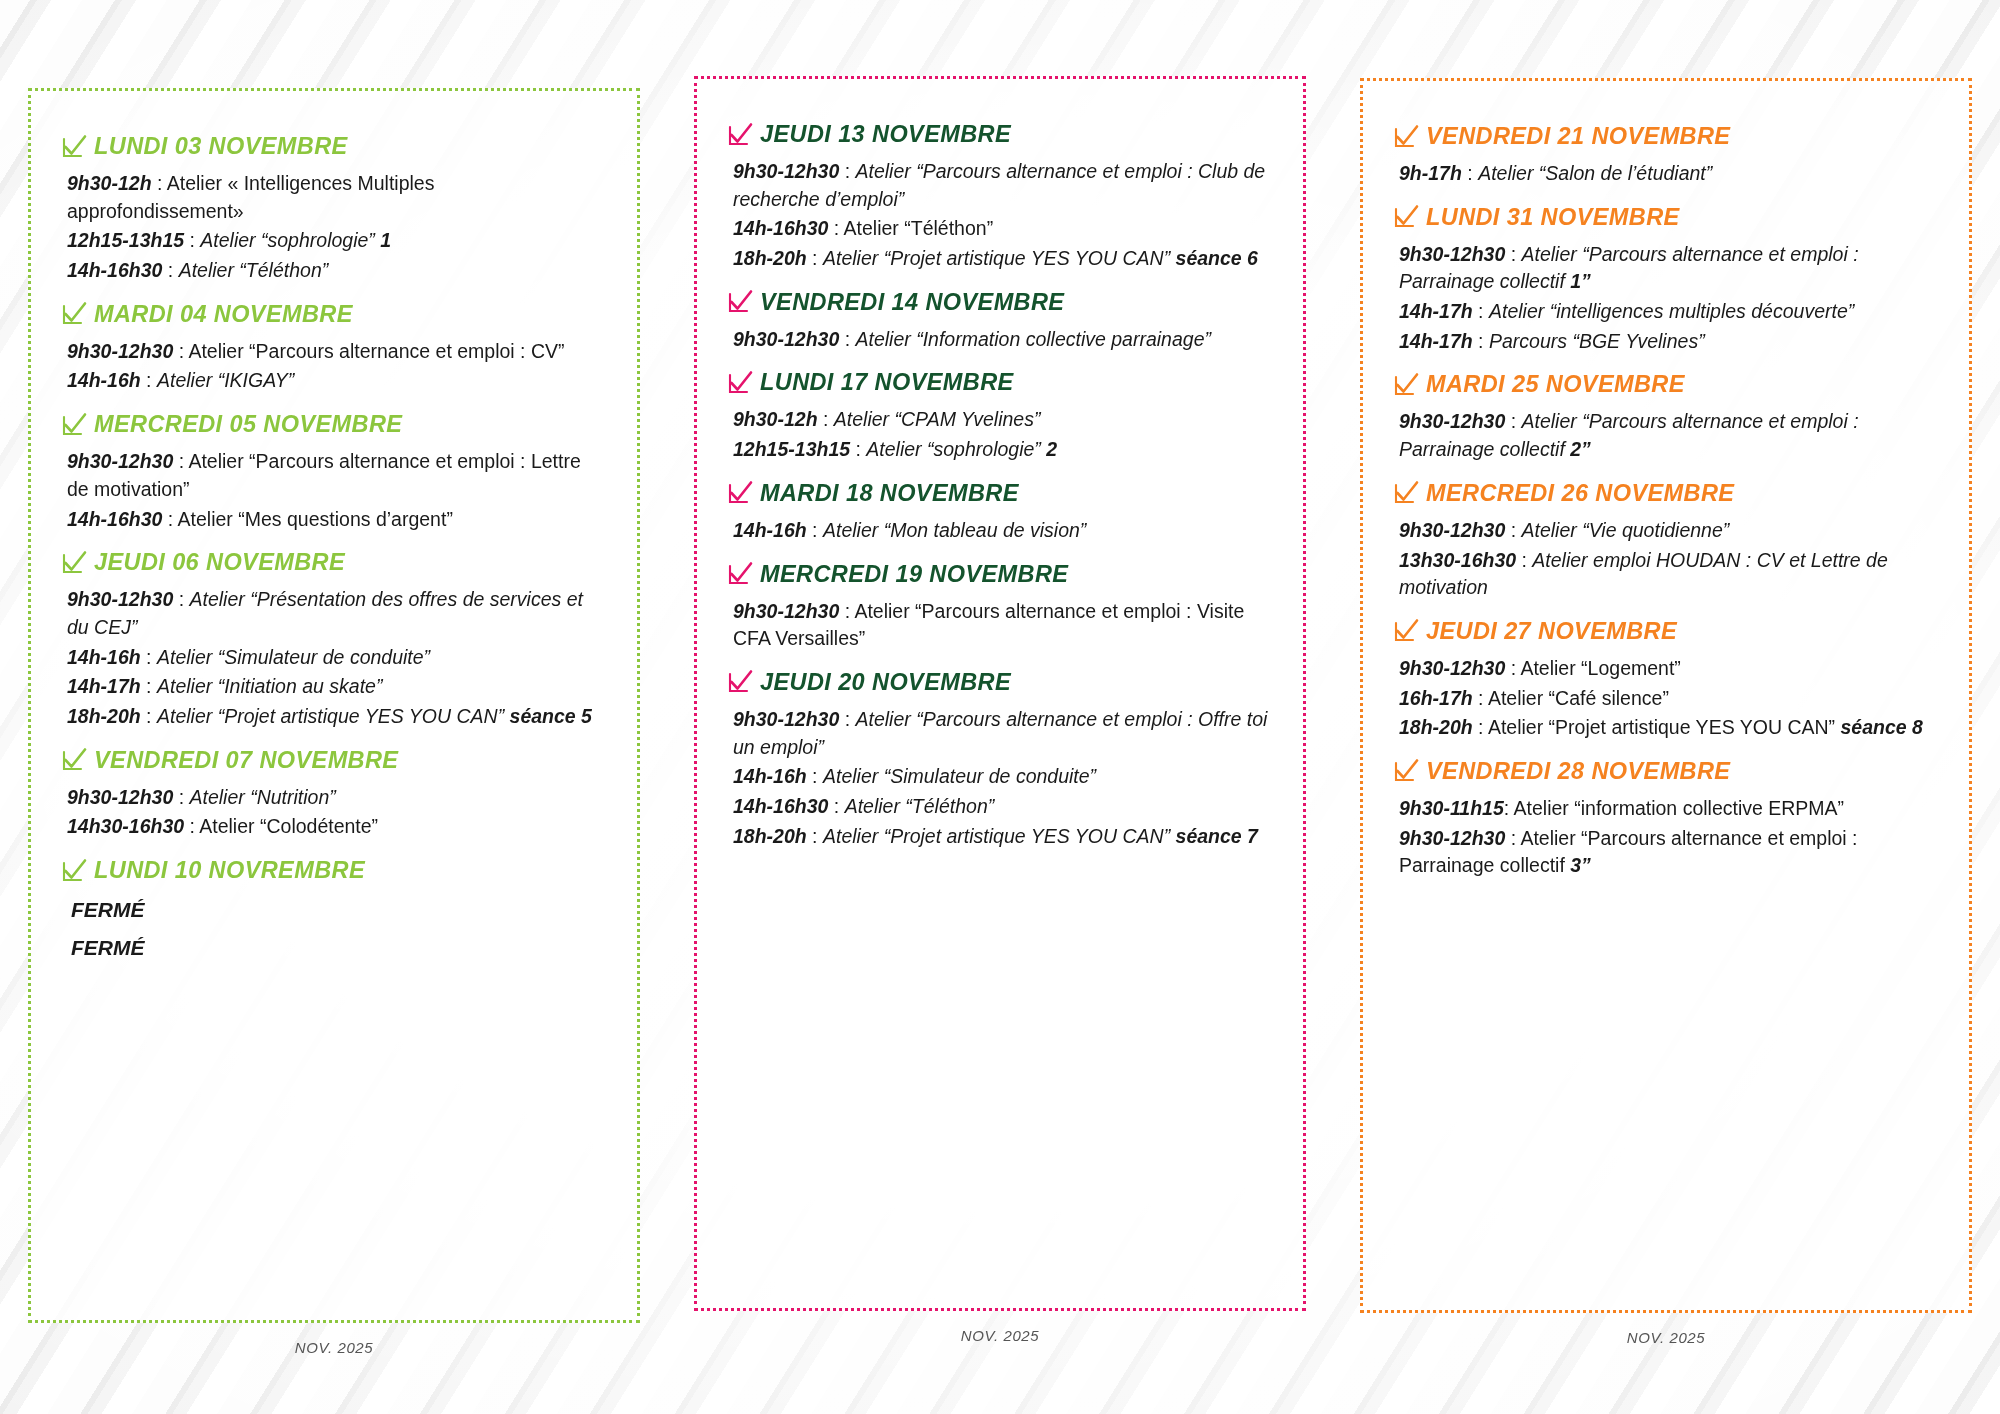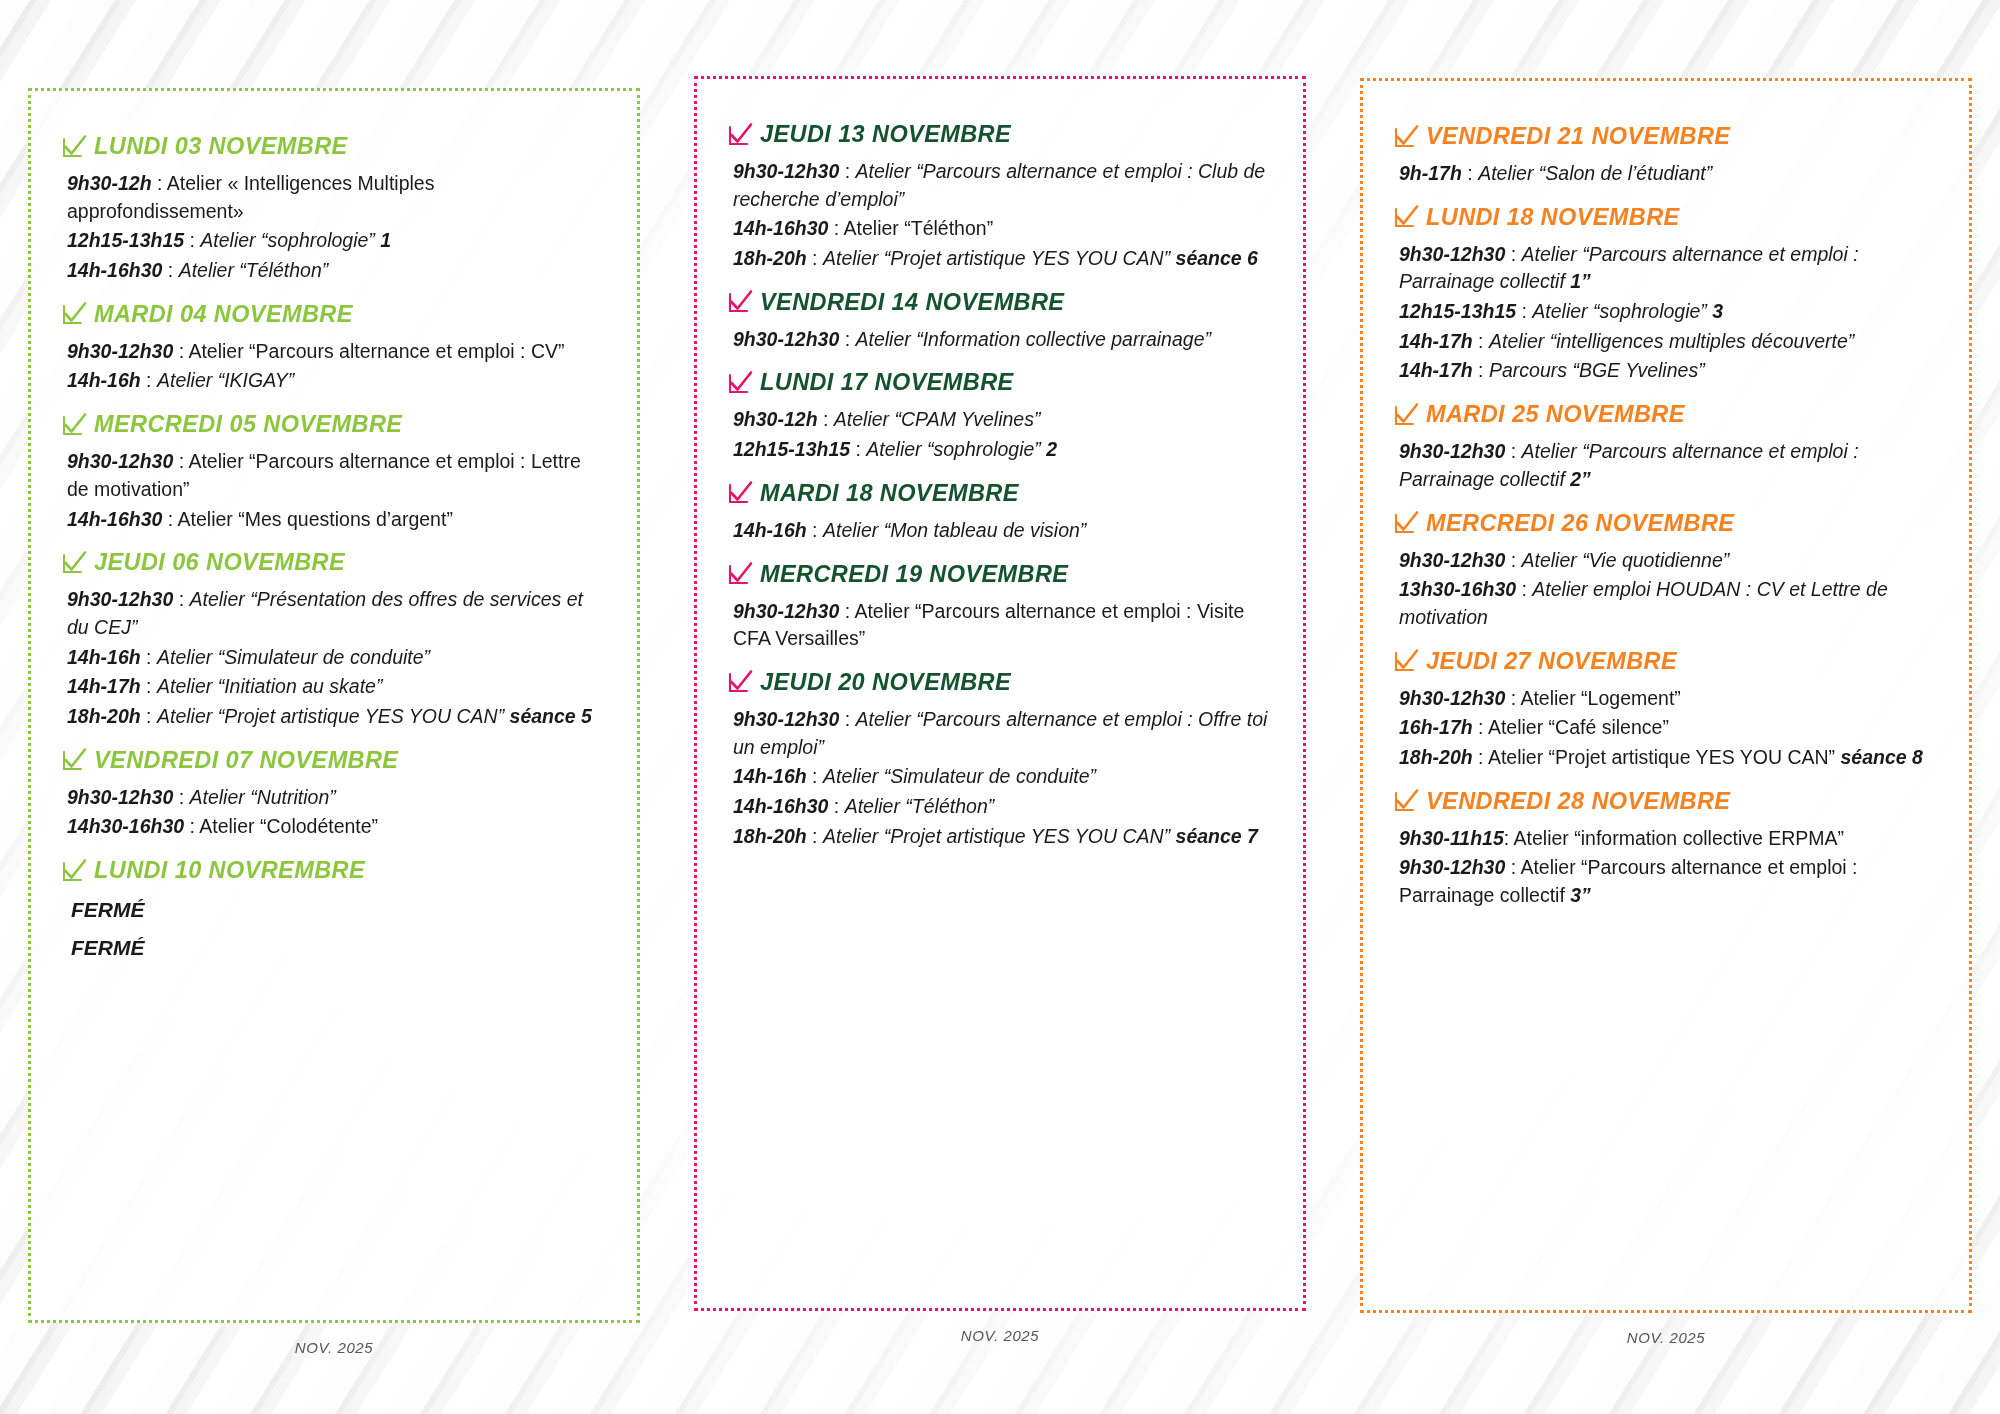--- a/index.html
+++ b/index.html
@@ -319,25 +319,24 @@
           <div class="entries">
             <div class="entry"><span class="tm">9h-17h</span><span> : </span><span class="it">Atelier “Salon de l’étudiant”</span></div>
           </div>
         </div>
         <div class="day-block">
           <div class="day-head">
             <span class="check-icon"><svg width="26" height="26" viewBox="0 0 26 26">
                 <path d="M3 5 L3 22 L20 22" fill="none" stroke="#f58220" stroke-width="2.1" stroke-linecap="round"></path>
                 <path d="M4.5 13 L10.5 19.5 L24 2.5" fill="none" stroke="#f58220" stroke-width="2.6" stroke-linecap="round" stroke-linejoin="round"></path>
               </svg></span>
-            <div class="day-title">LUNDI 18 NOVEMBRE</div>
+            <div class="day-title">LUNDI 31 NOVEMBRE</div>
           </div>
           <div class="entries">
             <div class="entry"><span class="tm">9h30-12h30</span><span> : </span><span class="it">Atelier “Parcours alternance et emploi : Parrainage collectif </span><span class="bi">1”</span></div>
-            <div class="entry"><span class="tm">12h15-13h15</span><span> : </span><span class="it">Atelier “sophrologie” </span><span class="bi">3</span></div>
             <div class="entry"><span class="tm">14h-17h</span><span> : </span><span class="it">Atelier “intelligences multiples découverte”</span></div>
             <div class="entry"><span class="tm">14h-17h</span><span> : </span><span class="it">Parcours “BGE Yvelines”</span></div>
           </div>
         </div>
         <div class="day-block">
           <div class="day-head">
             <span class="check-icon"><svg width="26" height="26" viewBox="0 0 26 26">
                 <path d="M3 5 L3 22 L20 22" fill="none" stroke="#f58220" stroke-width="2.1" stroke-linecap="round"></path>
                 <path d="M4.5 13 L10.5 19.5 L24 2.5" fill="none" stroke="#f58220" stroke-width="2.6" stroke-linecap="round" stroke-linejoin="round"></path>
               </svg></span>

